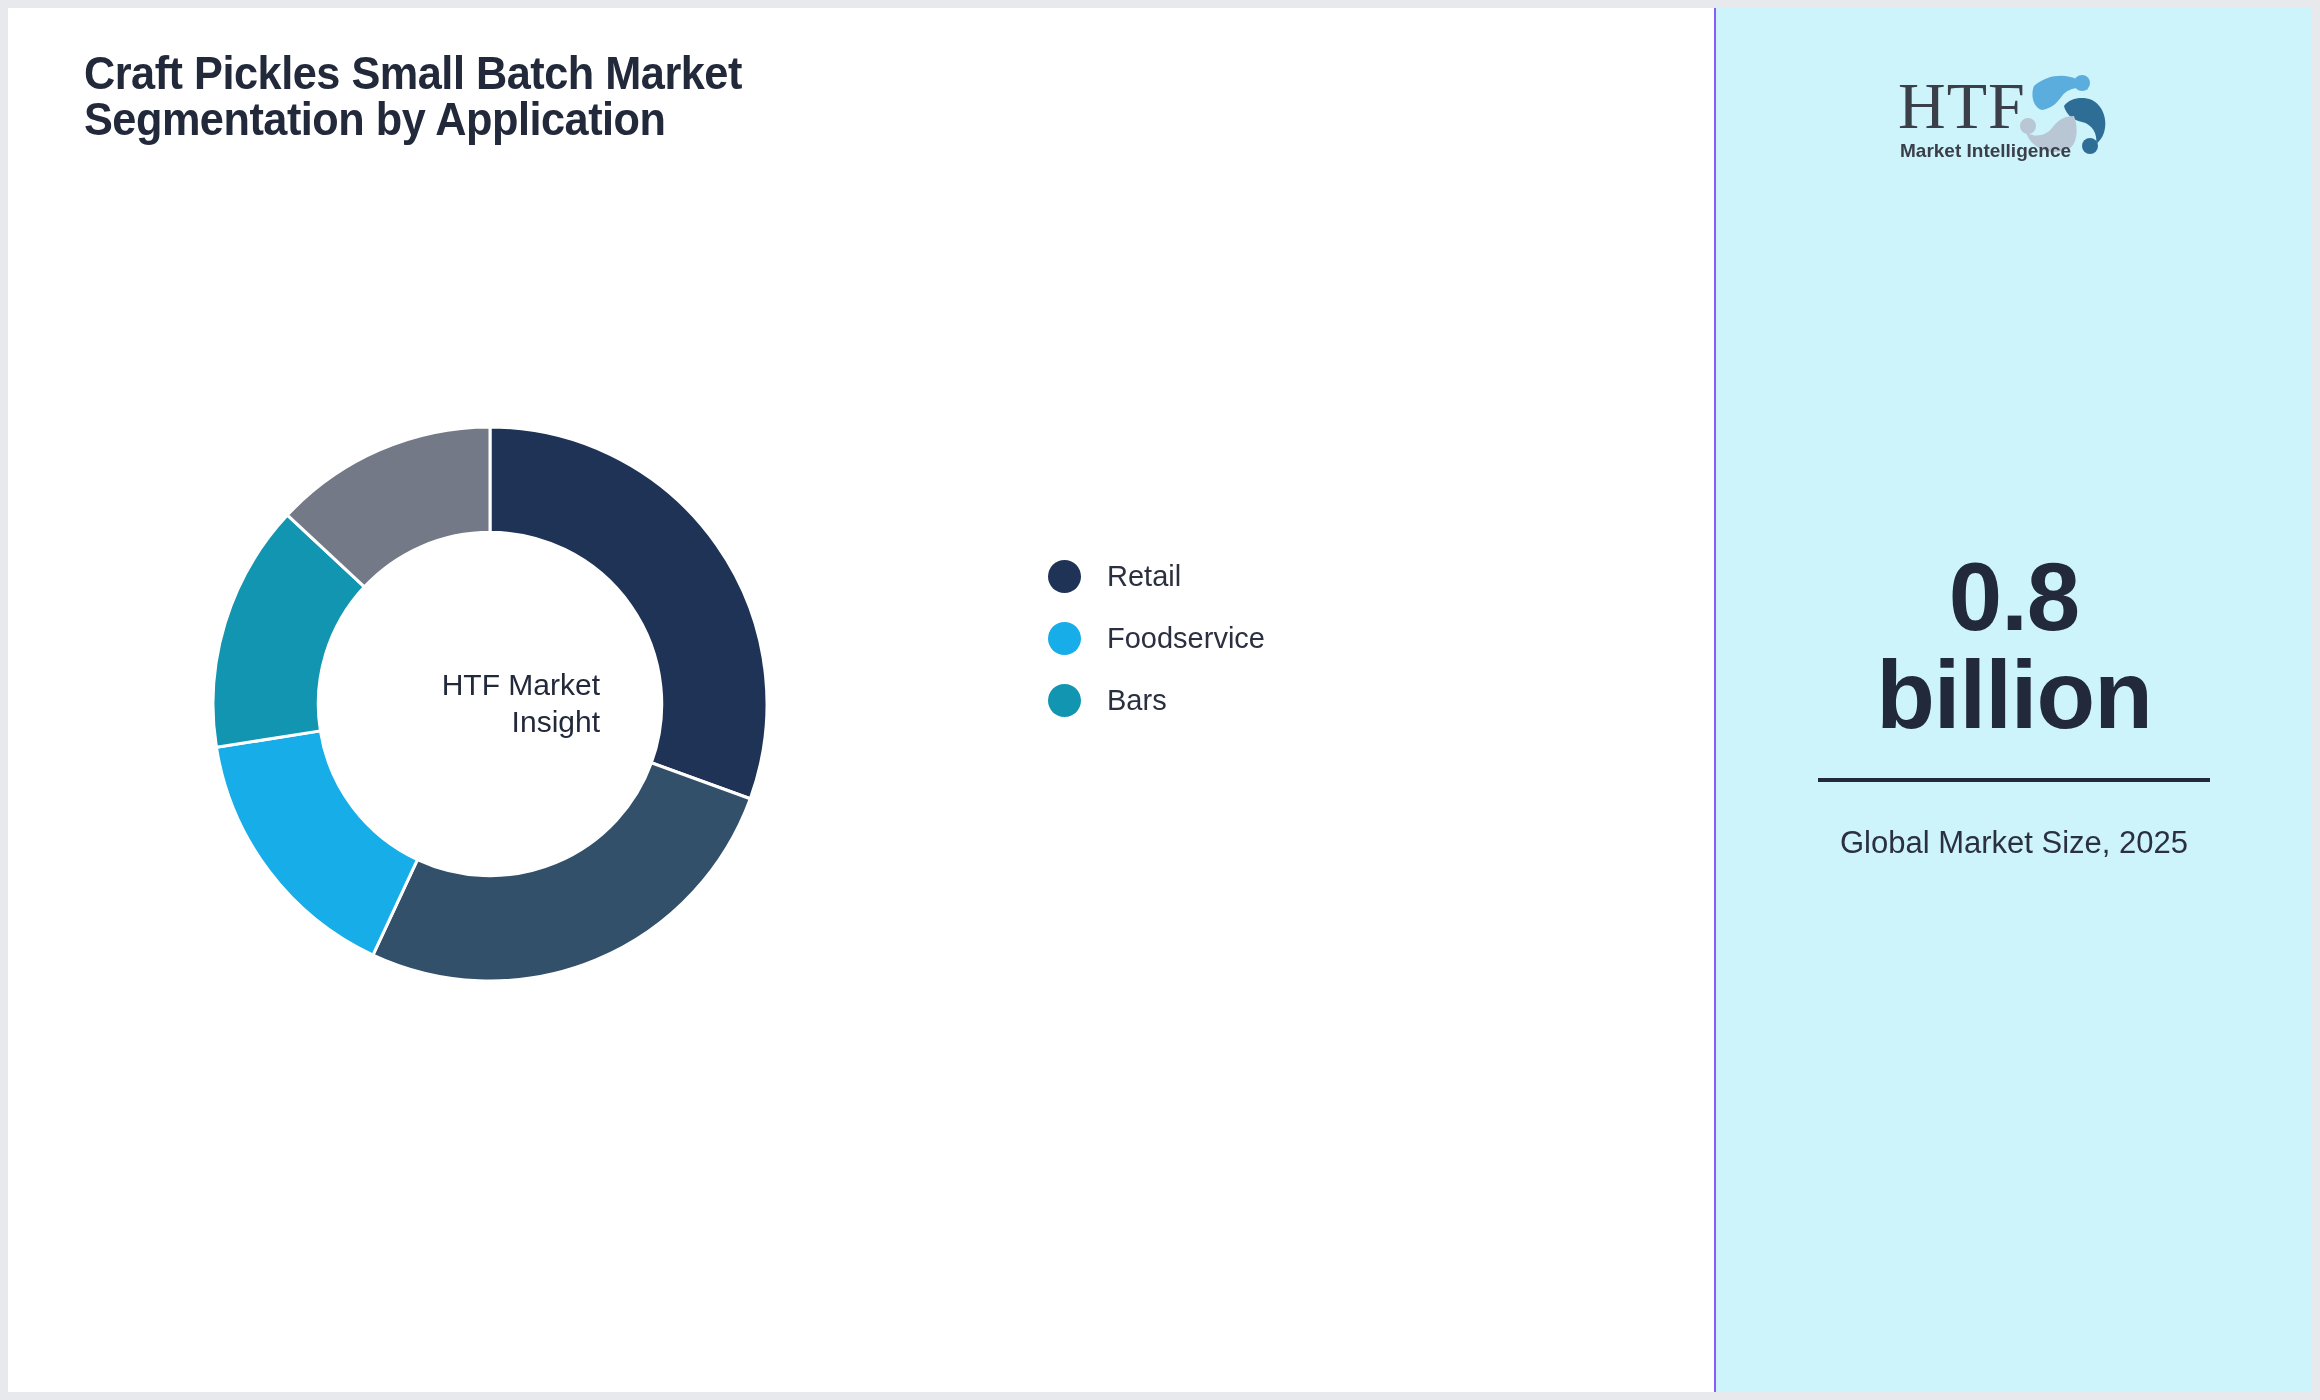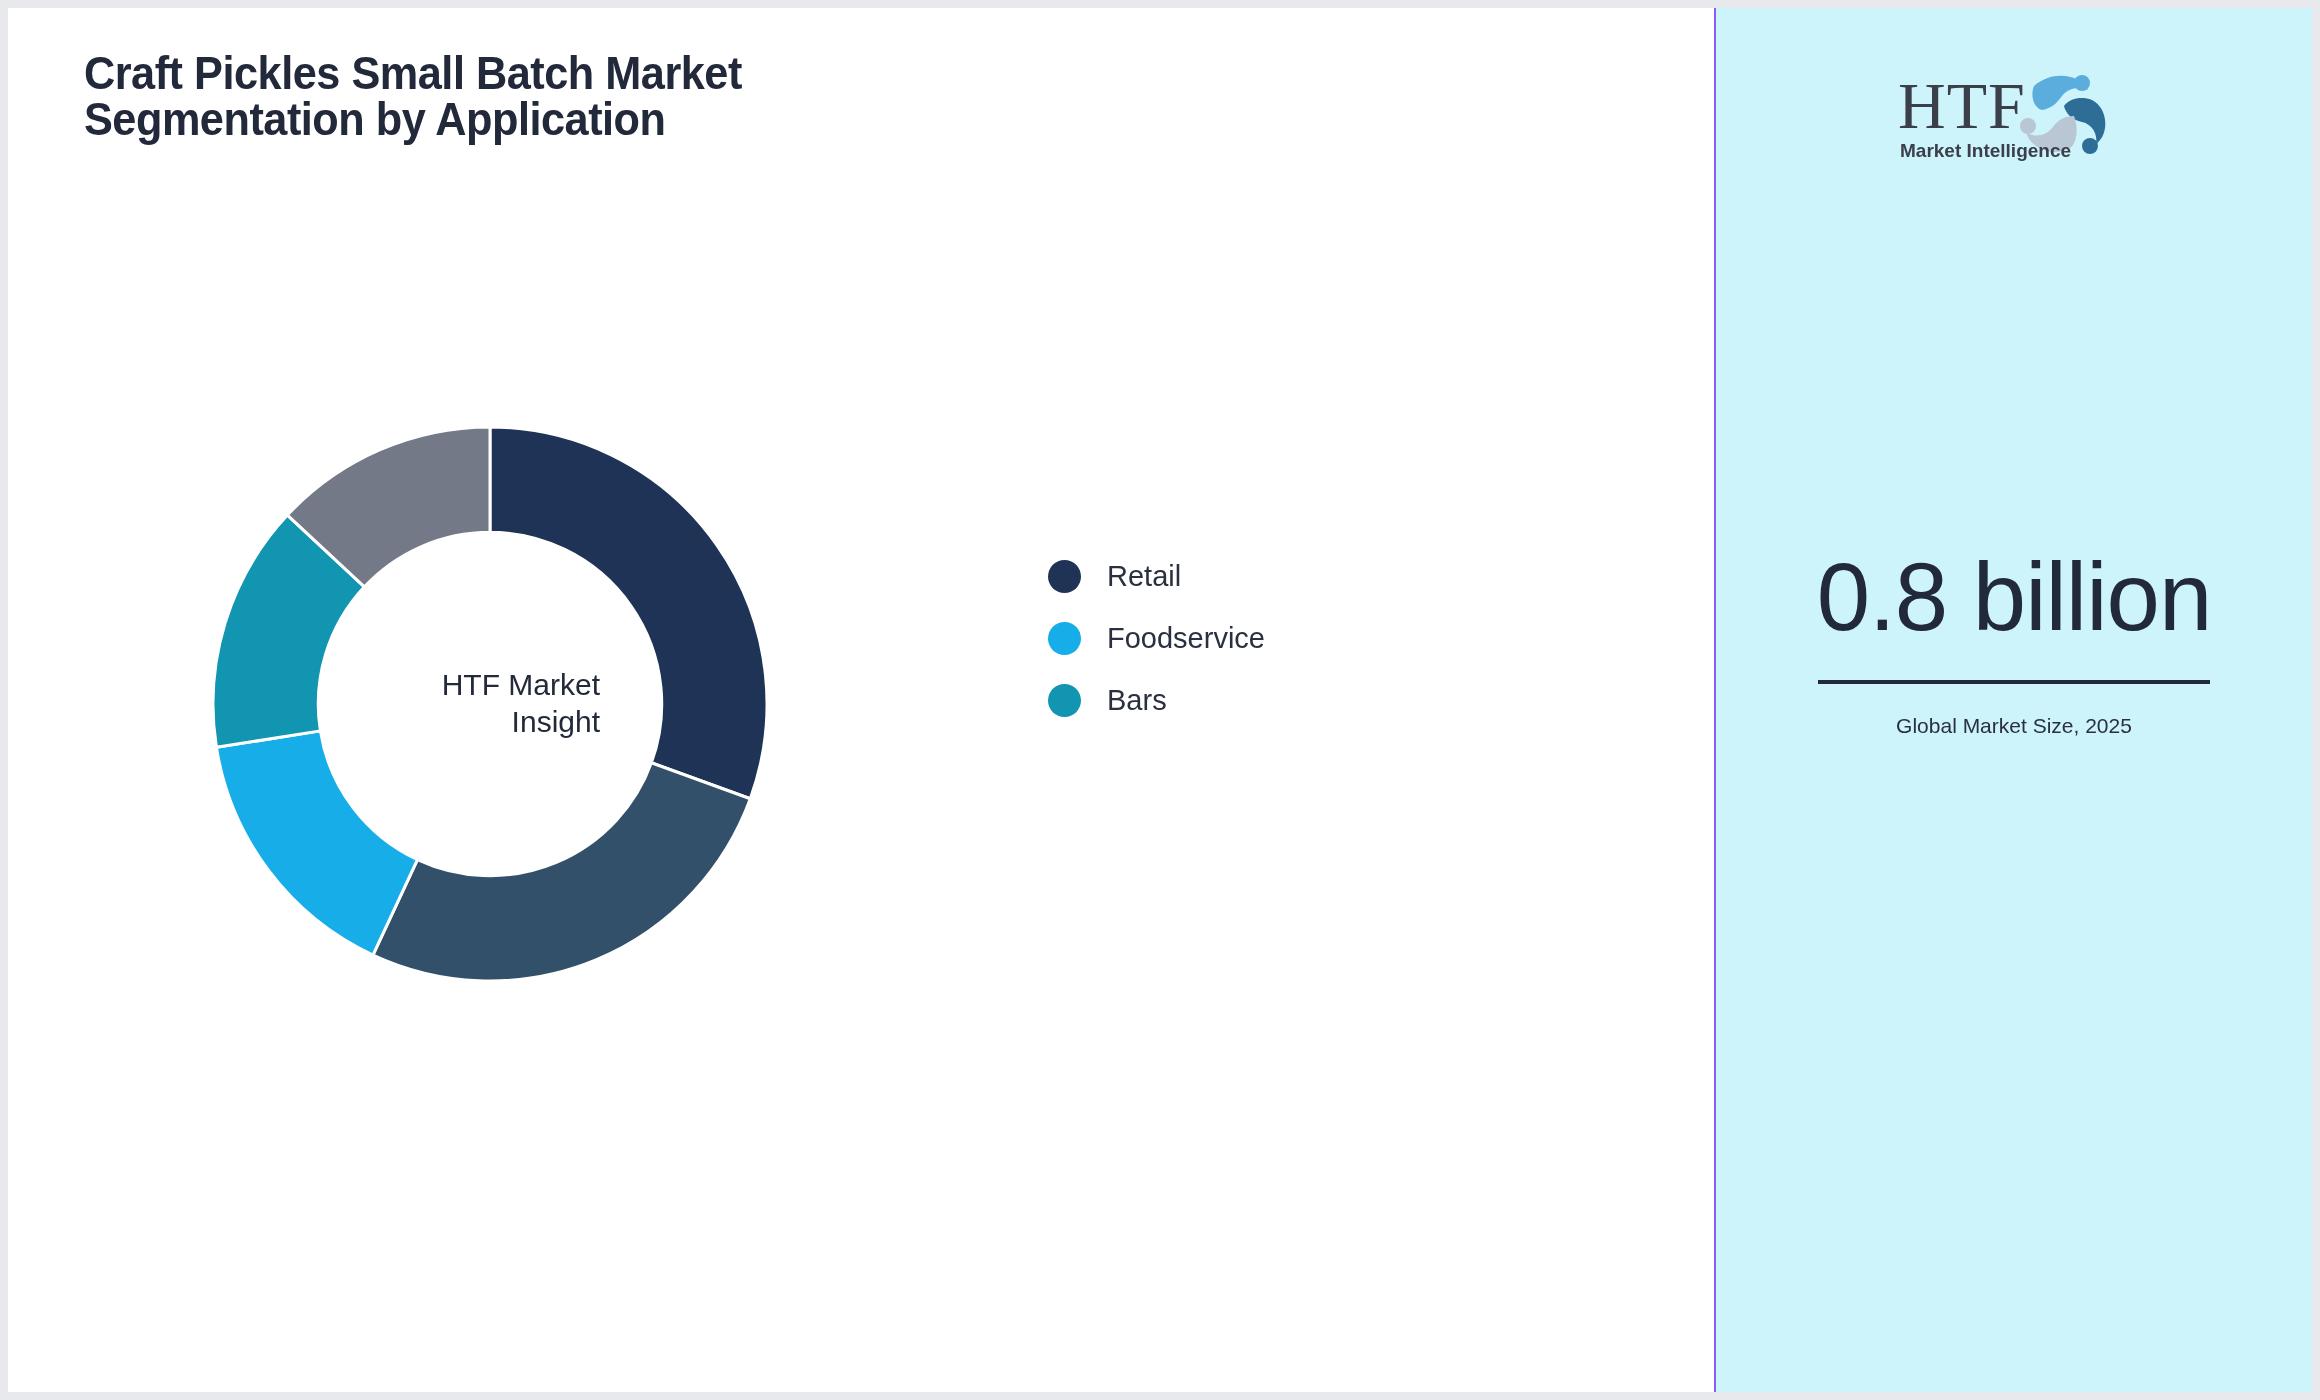--- a/index.html
+++ b/index.html
@@ -131,33 +131,33 @@
     position: absolute;
     left: 50%;
     transform: translateX(-50%);
     top: 540px;
     width: 420px;
     text-align: center;
   }
   #stat-value {
     font-size: 96px;
     line-height: 1.02;
-    font-weight: normal;
+    font-weight: bold;
     color: #22293a;
     letter-spacing: -1px;
   }
   #stat-rule {
     width: 392px;
     height: 4px;
     background: #22293a;
     margin: 34px auto 0 auto;
   }
   #stat-caption {
-    margin-top: 28px;
-    font-size: 21px;
+    margin-top: 40px;
+    font-size: 31px;
     line-height: 1.33;
     color: #2b3040;
   }
 </style>
 </head>
 <body>
 
 <div id="card">
 
   <div id="left-panel">

